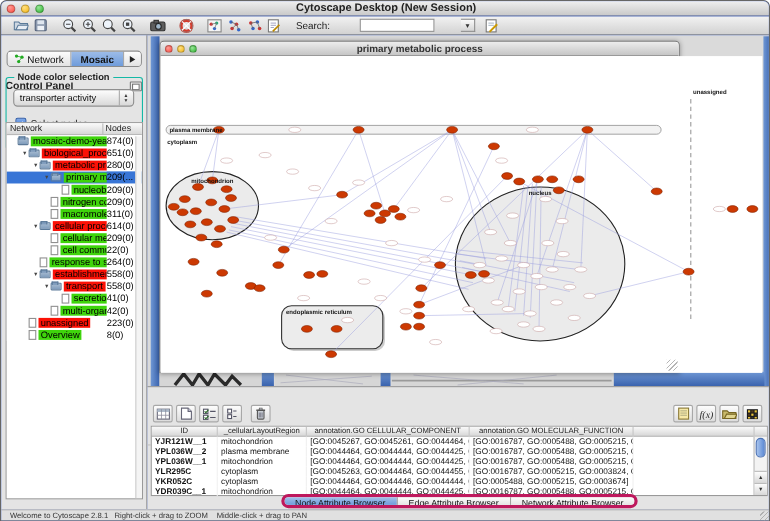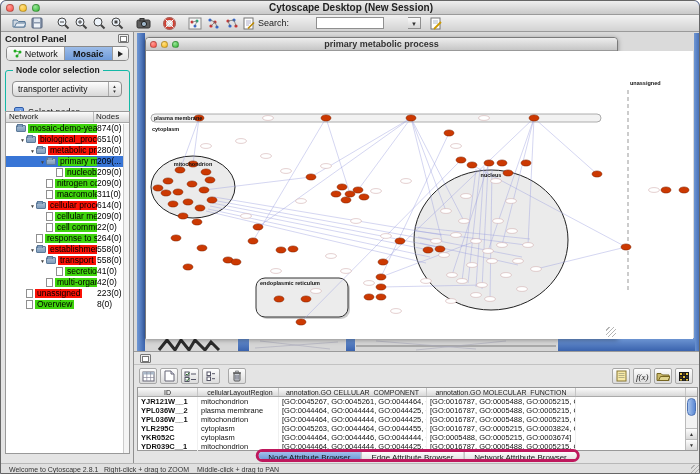--- a/index.html
+++ b/index.html
@@ -16,30 +16,30 @@
   .light { width:8px; height:8px; border-radius:50%; border:1px solid rgba(0,0,0,.25); }
   .light.r { background:radial-gradient(circle at 35% 30%, #ff9d96,#fd4b40); }
   .light.y { background:radial-gradient(circle at 35% 30%, #ffe084,#f5b716); }
   .light.g { background:radial-gradient(circle at 35% 30%, #9ae79a,#2fb52f); }
 
   #toolbar { position:absolute; left:0; top:14px; width:700px; height:17px;
     background:linear-gradient(#f2f2f2,#d2d2d2); border-bottom:1px solid #9a9a9a;
     display:flex; align-items:center; padding-left:9px; }
   .tbtn { width:18px; height:15px; display:flex; align-items:center; justify-content:center; flex:none; }
   .tsep { width:8px; flex:none; }
-  #search-area { display:flex; align-items:center; margin-left:0;gap:24px; }
+  #search-area { display:flex; align-items:center; margin-left:11px;gap:24px; }
   #search-label { font-size:9px; color:#222; margin-right:3px; }
   #search-input { width:68px; height:12px; border:1px solid #8f8f8f; background:#fff; font-size:8px; padding:0 2px; }
   #search-arrow { width:13px; height:12px; border:1px solid #8f8f8f; border-left:none;
     background:linear-gradient(#fafafa,#d5d5d5); font-size:6px; color:#333; text-align:center; line-height:12px; }
 
   
   #control-panel { position:absolute; left:0; top:31px; width:133px; height:431px;
     background:#e4e4e4; border-right:1px solid #8f8f8f; }
-  .panel-head { height:13px; display:flex; align-items:center; padding:0 4px; }
+  .panel-head { height:13px; display:flex; align-items:center; padding:0 4px;margin-top:40px; }
   .panel-head .ph-title { font-size:9.5px; font-weight:bold; color:#222; flex:1; }
   .float-icon { width:11px; height:9px; border:1px solid #777; border-radius:1px; position:relative; background:#eee; }
   .float-icon::after { content:""; position:absolute; right:1px; top:1px; width:5px; height:4px; border:1px solid #777; background:#fff; }
 
   #cp-tabs { position:absolute; left:5px; top:14px; width:123px; height:15px; display:flex;
     border:1px solid #8a8a8a; border-radius:4px; overflow:hidden; background:#f4f4f4; }
   .cp-tab { display:flex; align-items:center; justify-content:center; gap:3px; font-size:9px; color:#111;
     border-right:1px solid #999; background:linear-gradient(#fdfdfd,#e3e3e3); }
   .cp-tab.sel { background:linear-gradient(#9dbcе8,#7aa4df); background:linear-gradient(#9dbce8,#6f9cdb); font-weight:bold; }
   .cp-tab-arrow { width:15px; display:flex; align-items:center; justify-content:center; background:linear-gradient(#fdfdfd,#e3e3e3); }

